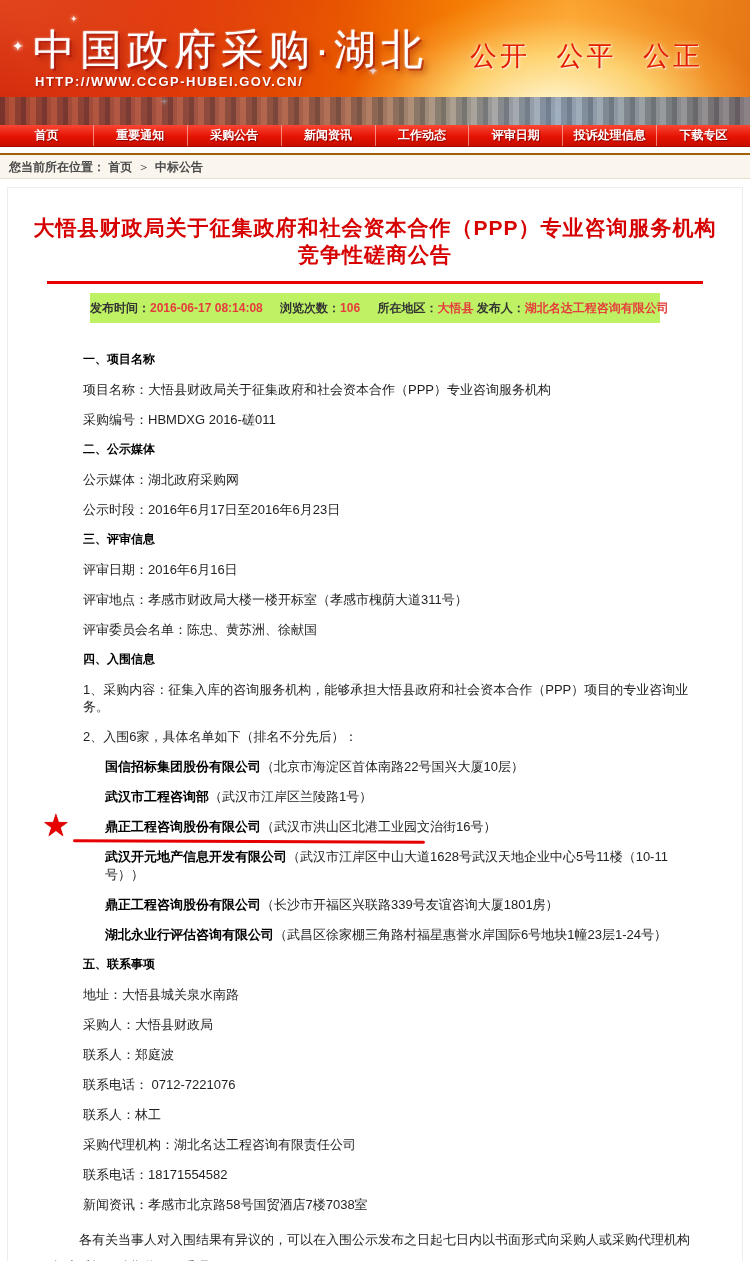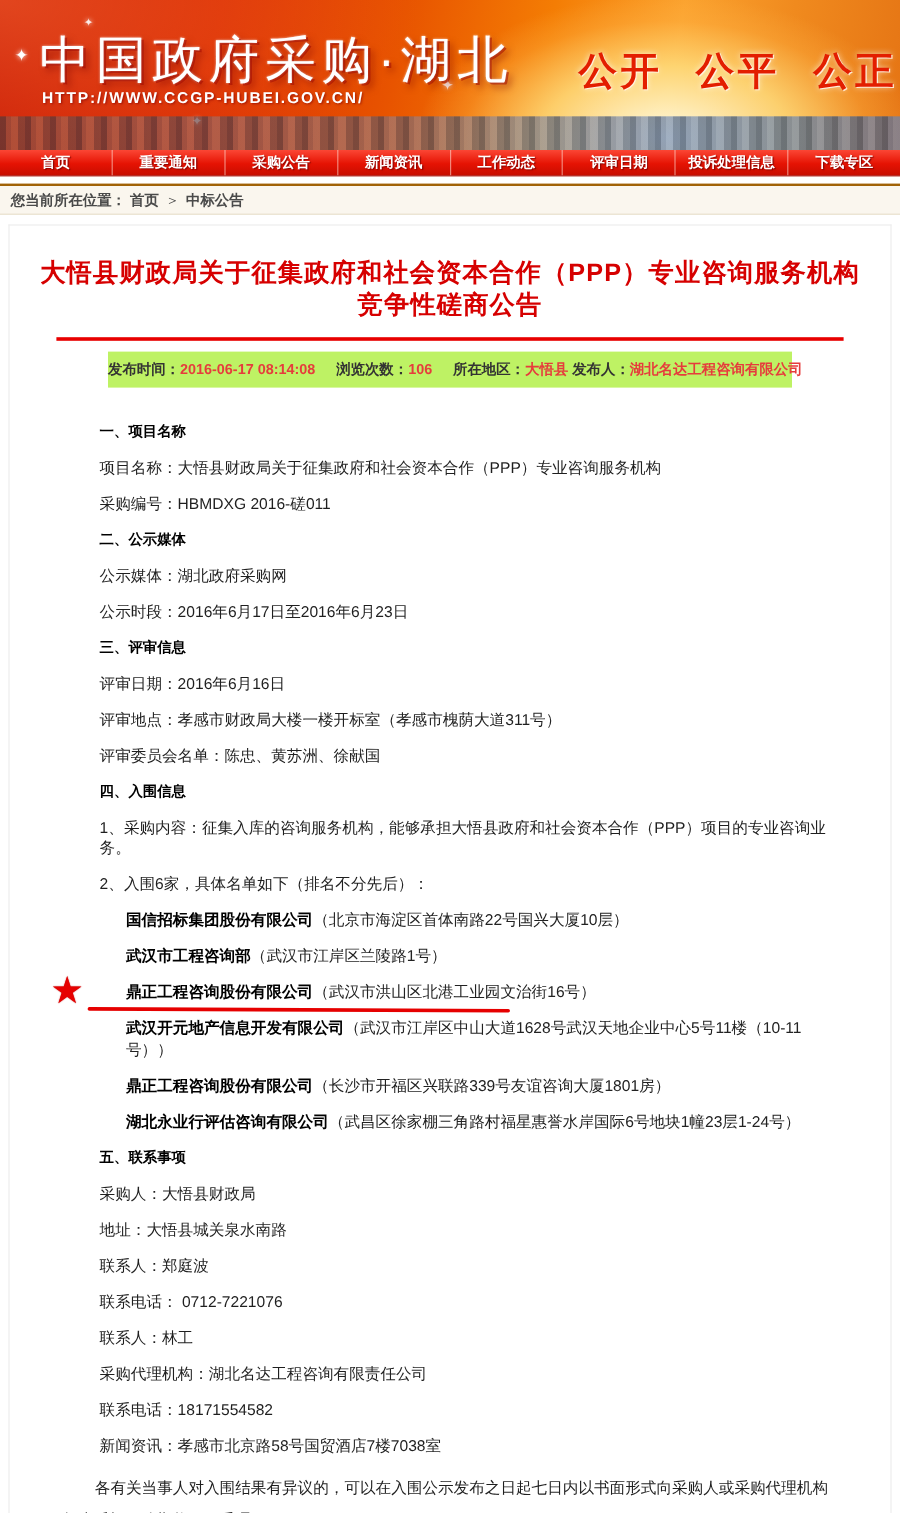--- a/index.html
+++ b/index.html
@@ -27,24 +27,23 @@
   .site-title {
     position:absolute; left:33px; top:22px; font-size:42px; font-weight:normal;
     color:#ffffff; letter-spacing:5px; white-space:nowrap;
     text-shadow:2px 2px 0 rgba(160,10,0,.55), 4px 4px 6px rgba(120,0,0,.5), 0 0 2px rgba(255,255,255,.8);
   }
   .site-url {
     position:absolute; left:35px; top:74px; font-size:13px; font-weight:bold;
     color:#ffffff; letter-spacing:1.5px; text-shadow:1px 1px 2px rgba(130,0,0,.7);
   }
   .slogan {
-    position:absolute; left:470px; top:38px; font-size:32px; font-weight:bold;
+    position:absolute; left:470px; top:38px; font-size:27px; font-weight:normal;
     color:#e31e00; letter-spacing:3px; word-spacing:16px; white-space:nowrap;
     text-shadow:0 0 5px rgba(255,255,255,.75), 1px 1px 0 rgba(255,240,220,.9);
-    margin-left:12px;
   }
   .sparkle { position:absolute; color:#fff; text-shadow:0 0 4px #fff; }
   .sp1 { left:12px; top:38px; font-size:14px; }
   .sp2 { left:70px; top:14px; font-size:9px; opacity:.9; }
   .sp3 { left:160px; top:96px; font-size:10px; opacity:.85; }
   .sp4 { left:368px; top:64px; font-size:12px; opacity:.9; }
 
   
   .nav {
     display:flex; height:22px; align-items:stretch;
@@ -179,22 +178,22 @@
       <span class="c-name">武汉开元地产信息开发有限公司</span><span class="c-addr">（武汉市江岸区中山大道1628号武汉天地企业中心5号11楼（10-11号））</span>
     </div>
     <div class="company">
       <span class="c-name">鼎正工程咨询股份有限公司</span><span class="c-addr">（长沙市开福区兴联路339号友谊咨询大厦1801房）</span>
     </div>
     <div class="company">
       <span class="c-name">湖北永业行评估咨询有限公司</span><span class="c-addr">（武昌区徐家棚三角路村福星惠誉水岸国际6号地块1幢23层1-24号）</span>
     </div>
 
     <div class="b-heading">五、联系事项</div>
+    <div class="b-line">地址：大悟县城关泉水南路</div>
     <div class="b-line">采购人：大悟县财政局</div>
-    <div class="b-line">地址：大悟县城关泉水南路</div>
     <div class="b-line">联系人：郑庭波</div>
     <div class="b-line">联系电话： 0712-7221076</div>
     <div class="b-line">联系人：林工</div>
     <div class="b-line">采购代理机构：湖北名达工程咨询有限责任公司</div>
     <div class="b-line">联系电话：18171554582</div>
     <div class="b-line">新闻资讯：孝感市北京路58号国贸酒店7楼7038室</div>
 
     <div class="note-par">各有关当事人对入围结果有异议的，可以在入围公示发布之日起七日内以书面形式向采购人或采购代理机构提出质疑，逾期将不再受理。</div>
 
   </div>

